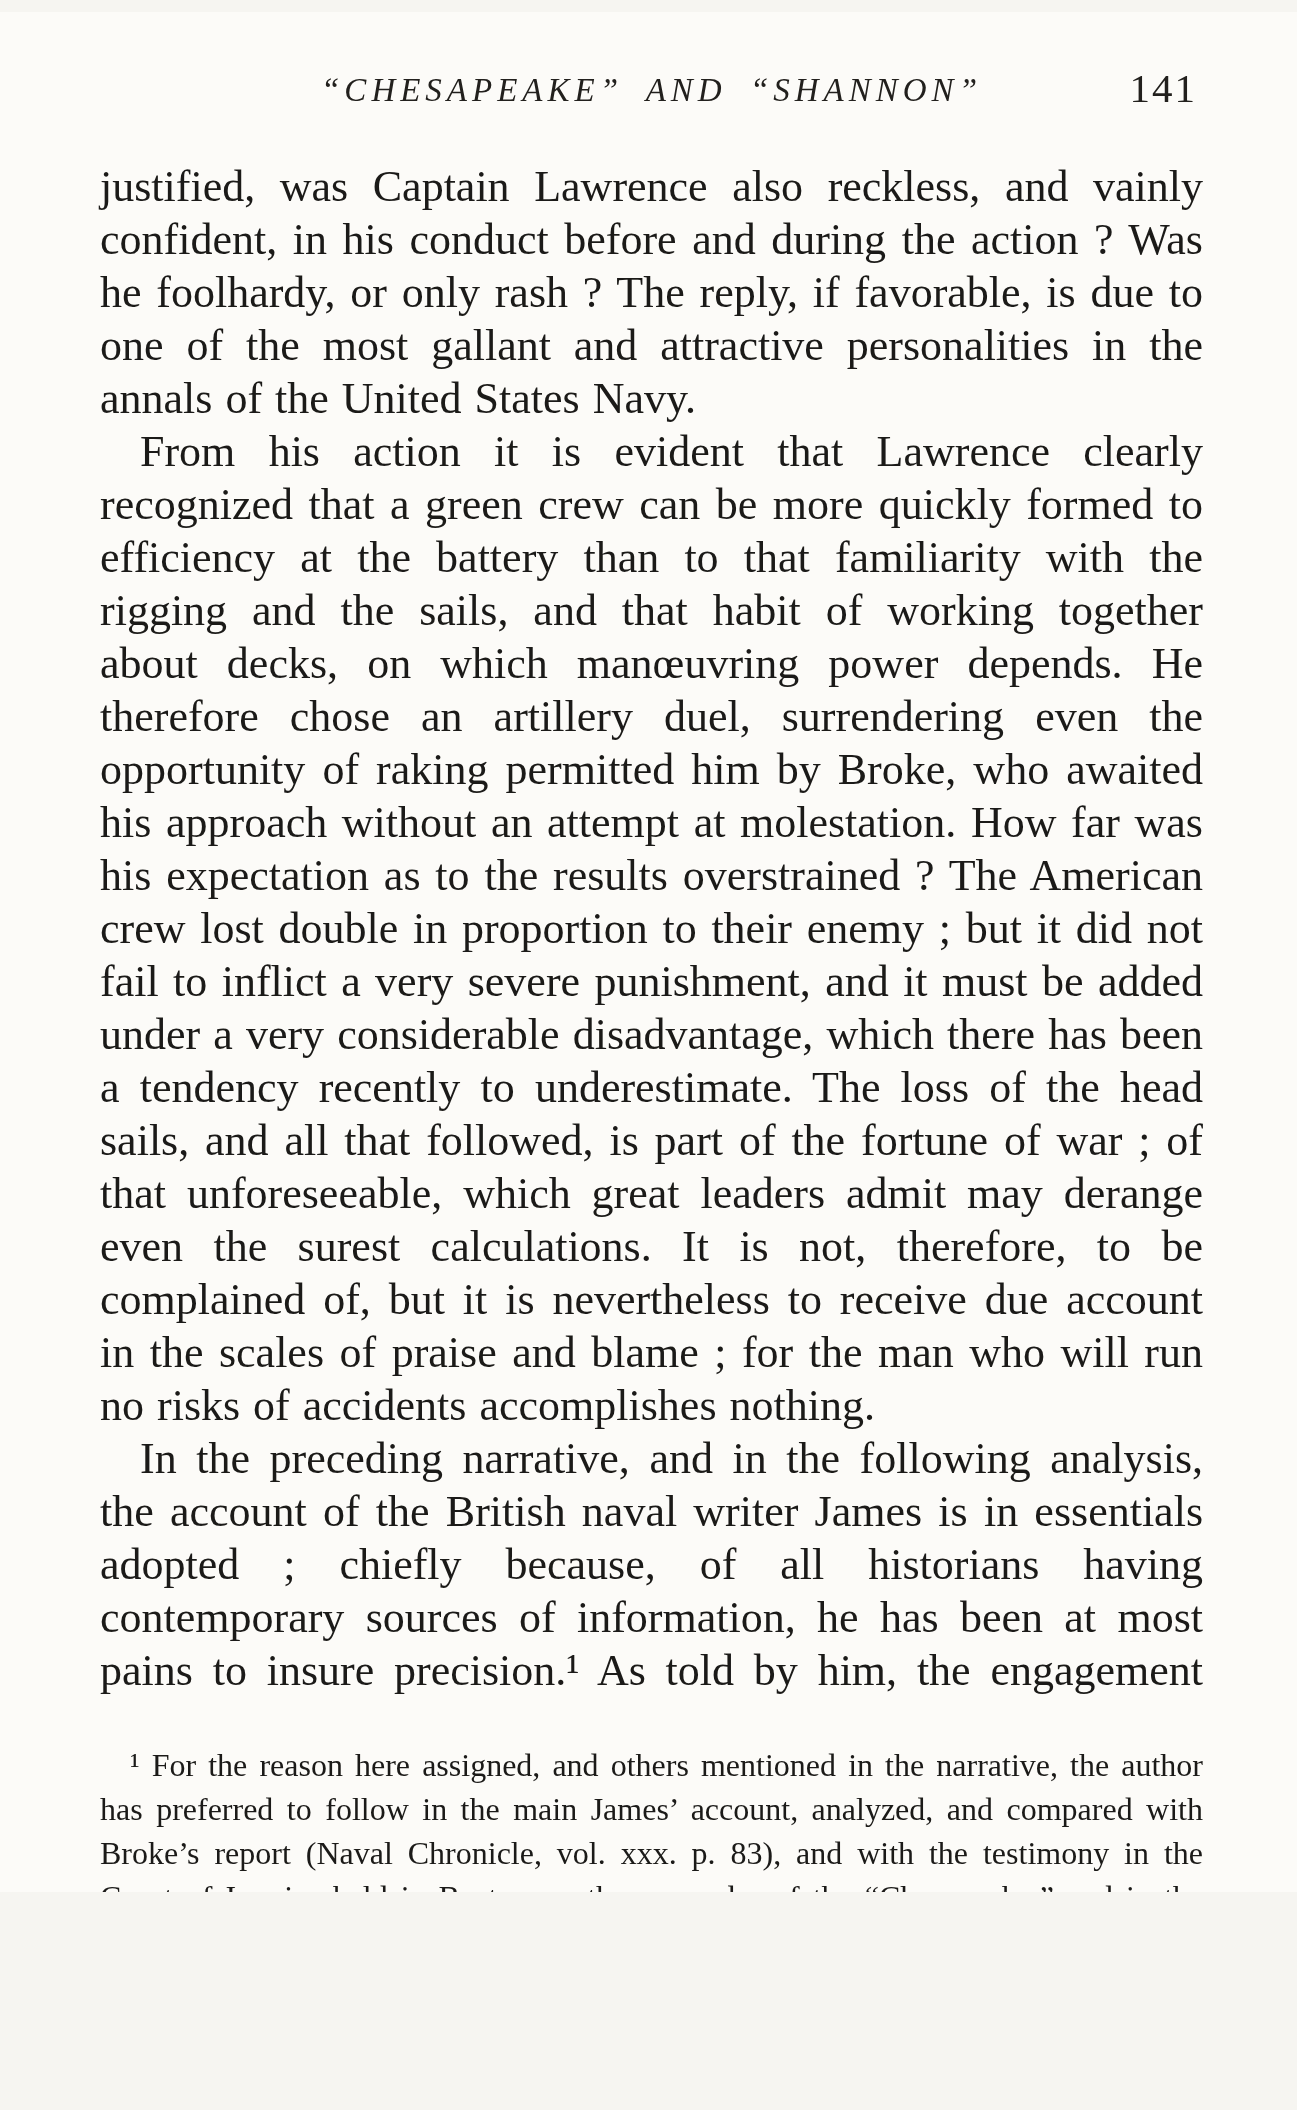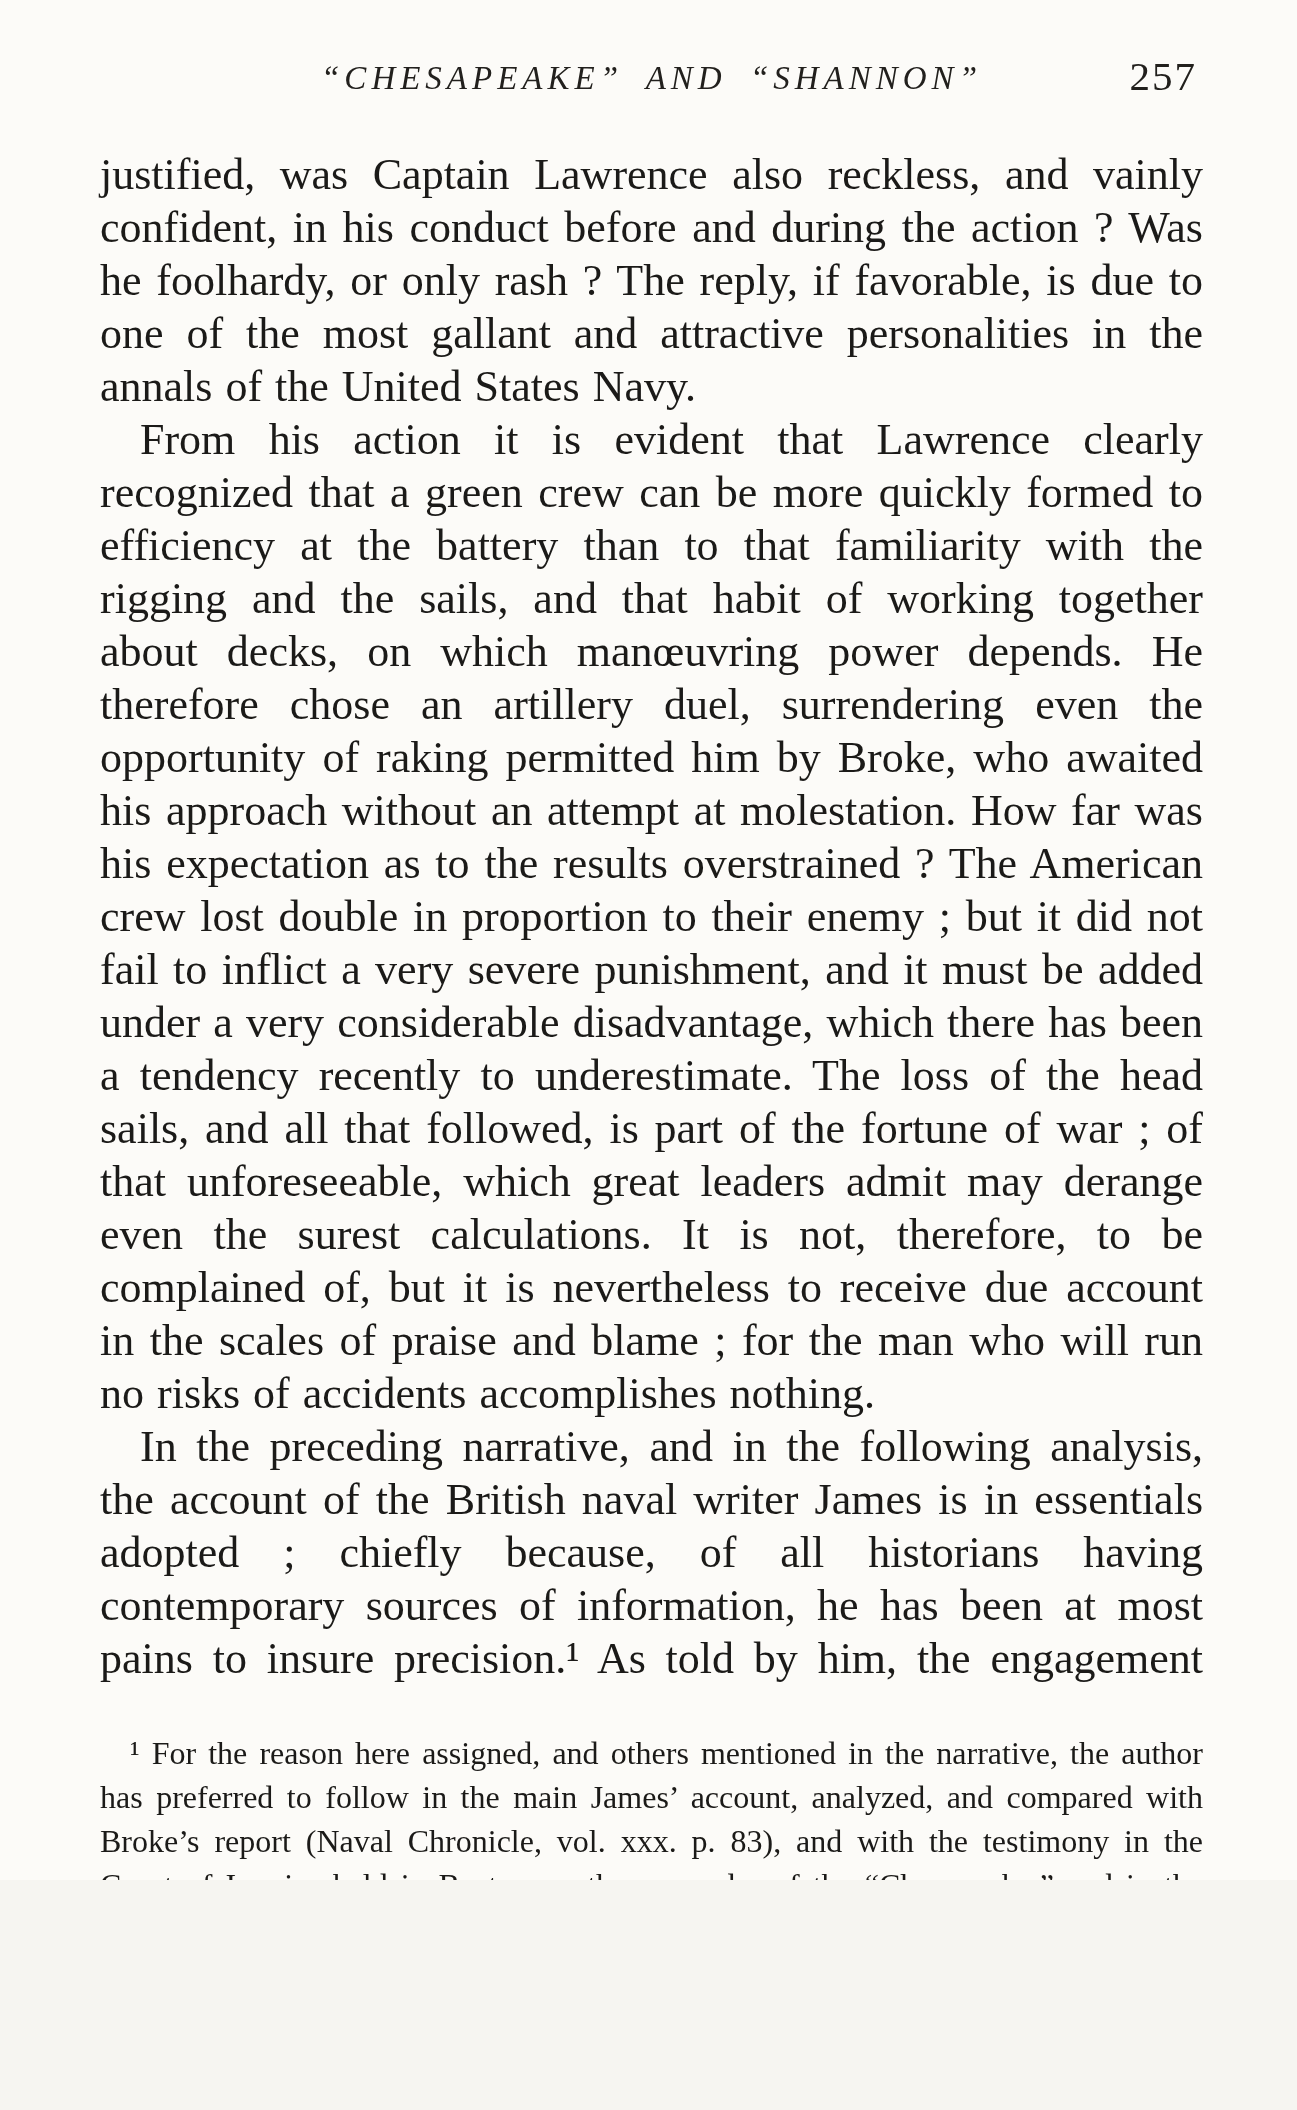--- a/index.html
+++ b/index.html
@@ -4,21 +4,21 @@
 <style>
   html, body {
     margin: 0;
     padding: 0;
     background: #f6f5f1;
   }
   .page {
     position: relative;
     width: 1297px;
     height: 1880px;
-    margin: 0 auto;
+    margin: 12px auto;
     background: #fcfbf8;
     box-sizing: border-box;
     padding: 52px 94px 0 100px;
     color: #1b1a18;
     font-family: "Liberation Serif", "DejaVu Serif", serif;
     overflow: hidden;
   }
   .running-head {
     position: relative;
     height: 52px;
@@ -71,21 +71,21 @@
     text-align-last: justify;
   }
 </style>
 </head>
 <body>
 
 <div class="page">
 
   <div class="running-head">
     <span class="running-title">“CHESAPEAKE”  AND  “SHANNON”</span>
-    <span class="page-number">257</span>
+    <span class="page-number">141</span>
   </div>
 
   <div class="body-text">
     <p class="para no-indent">justified, was Captain Lawrence also reckless, and vainly confident, in his conduct before and during the action&nbsp;? Was he foolhardy, or only rash&nbsp;?  The reply, if favorable, is due to one of the most gallant and attractive personalities in the annals of the United States Navy.</p>
     <p class="para">From his action it is evident that Lawrence clearly recognized that a green crew can be more quickly formed to efficiency at the battery than to that familiarity with the rigging and the sails, and that habit of working together about decks, on which manœuvring power depends.  He therefore chose an artillery duel, surrendering even the opportunity of raking permitted him by Broke, who awaited his approach without an attempt at molestation.  How far was his expectation as to the results overstrained&nbsp;?  The American crew lost double in proportion to their enemy&nbsp;; but it did not fail to inflict a very severe punishment, and it must be added under a very considerable disadvantage, which there has been a tendency recently to underestimate.  The loss of the head sails, and all that followed, is part of the fortune of war&nbsp;; of that unforeseeable, which great leaders admit may derange even the surest calculations.  It is not, therefore, to be complained of, but it is nevertheless to receive due account in the scales of praise and blame&nbsp;; for the man who will run no risks of accidents accomplishes nothing.</p>
     <p class="para runs-on">In the preceding narrative, and in the following analysis, the account of the British naval writer James is in essentials adopted&nbsp;; chiefly because, of all historians having contemporary sources of information, he has been at most pains to insure precision.¹  As told by him, the engagement</p>
   </div>
 
   <div class="footnote">
     <p class="footnote-para">¹ For the reason here assigned, and others mentioned in the narrative, the author has preferred to follow in the main James’ account, analyzed, and compared with Broke’s report (Naval Chronicle, vol. xxx. p. 83), and with the testimony in the Court of Inquiry held in Boston on the surrender of the “Chesapeake,” and in the resultant courts martial upon Lieutenant Cox and other persons connected with the ship, which are in the Navy Department</p>

